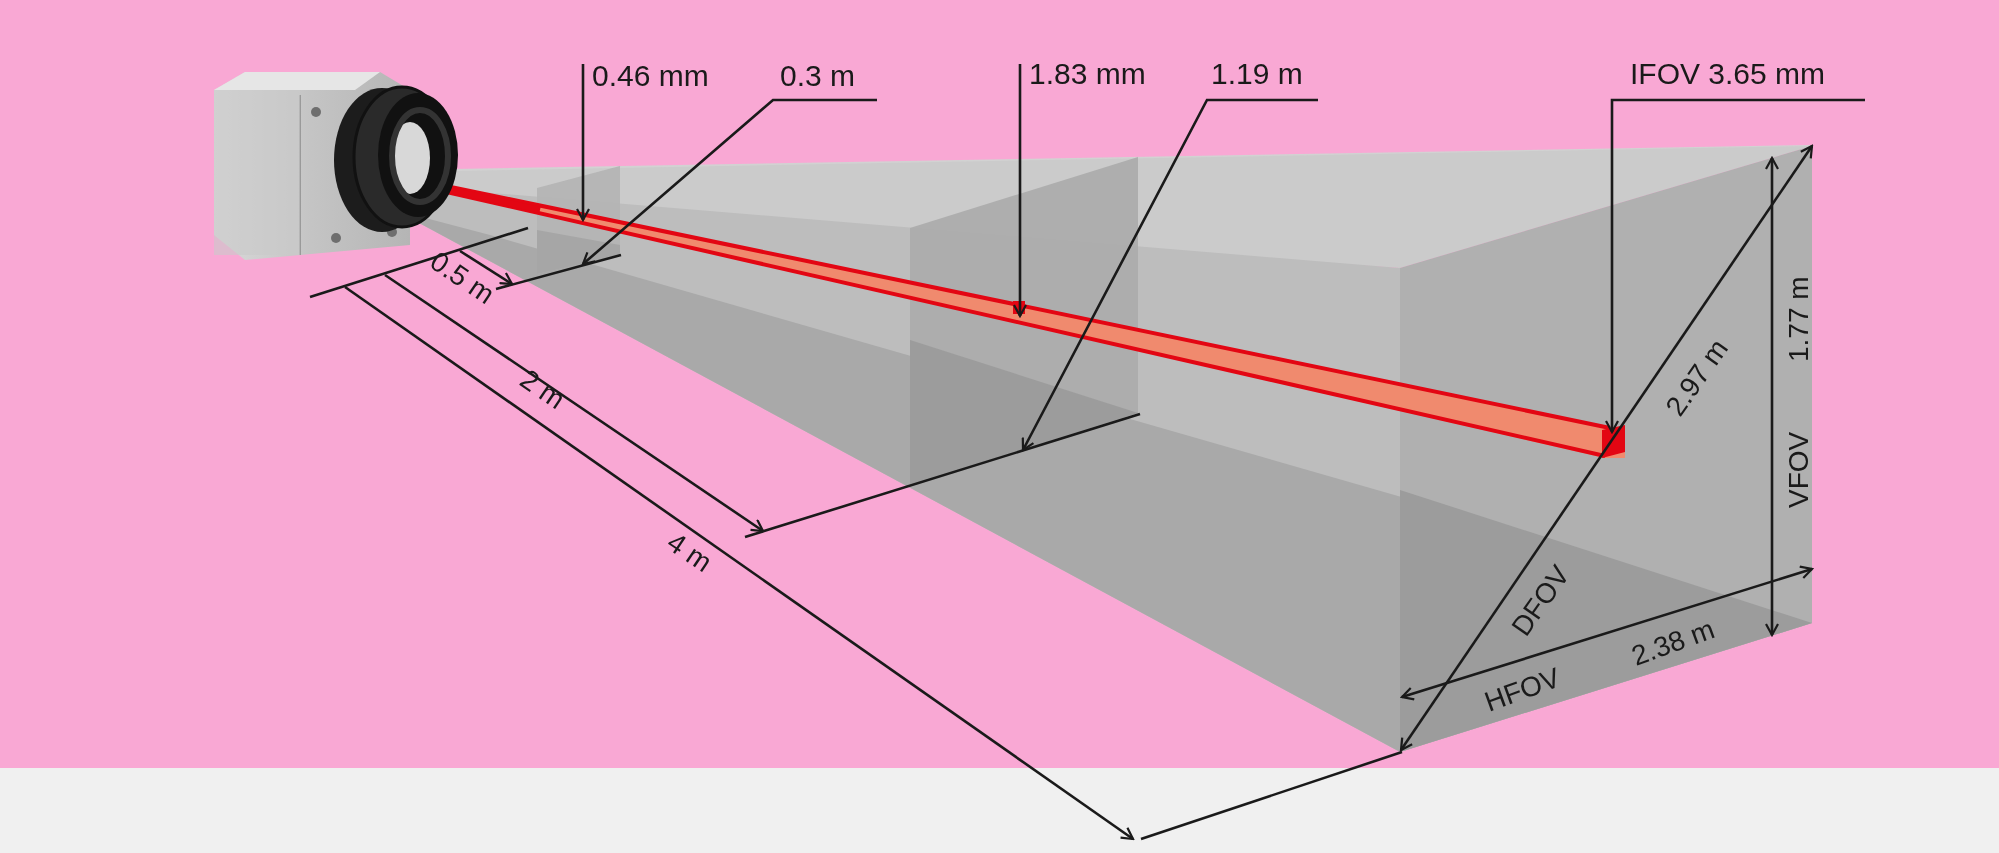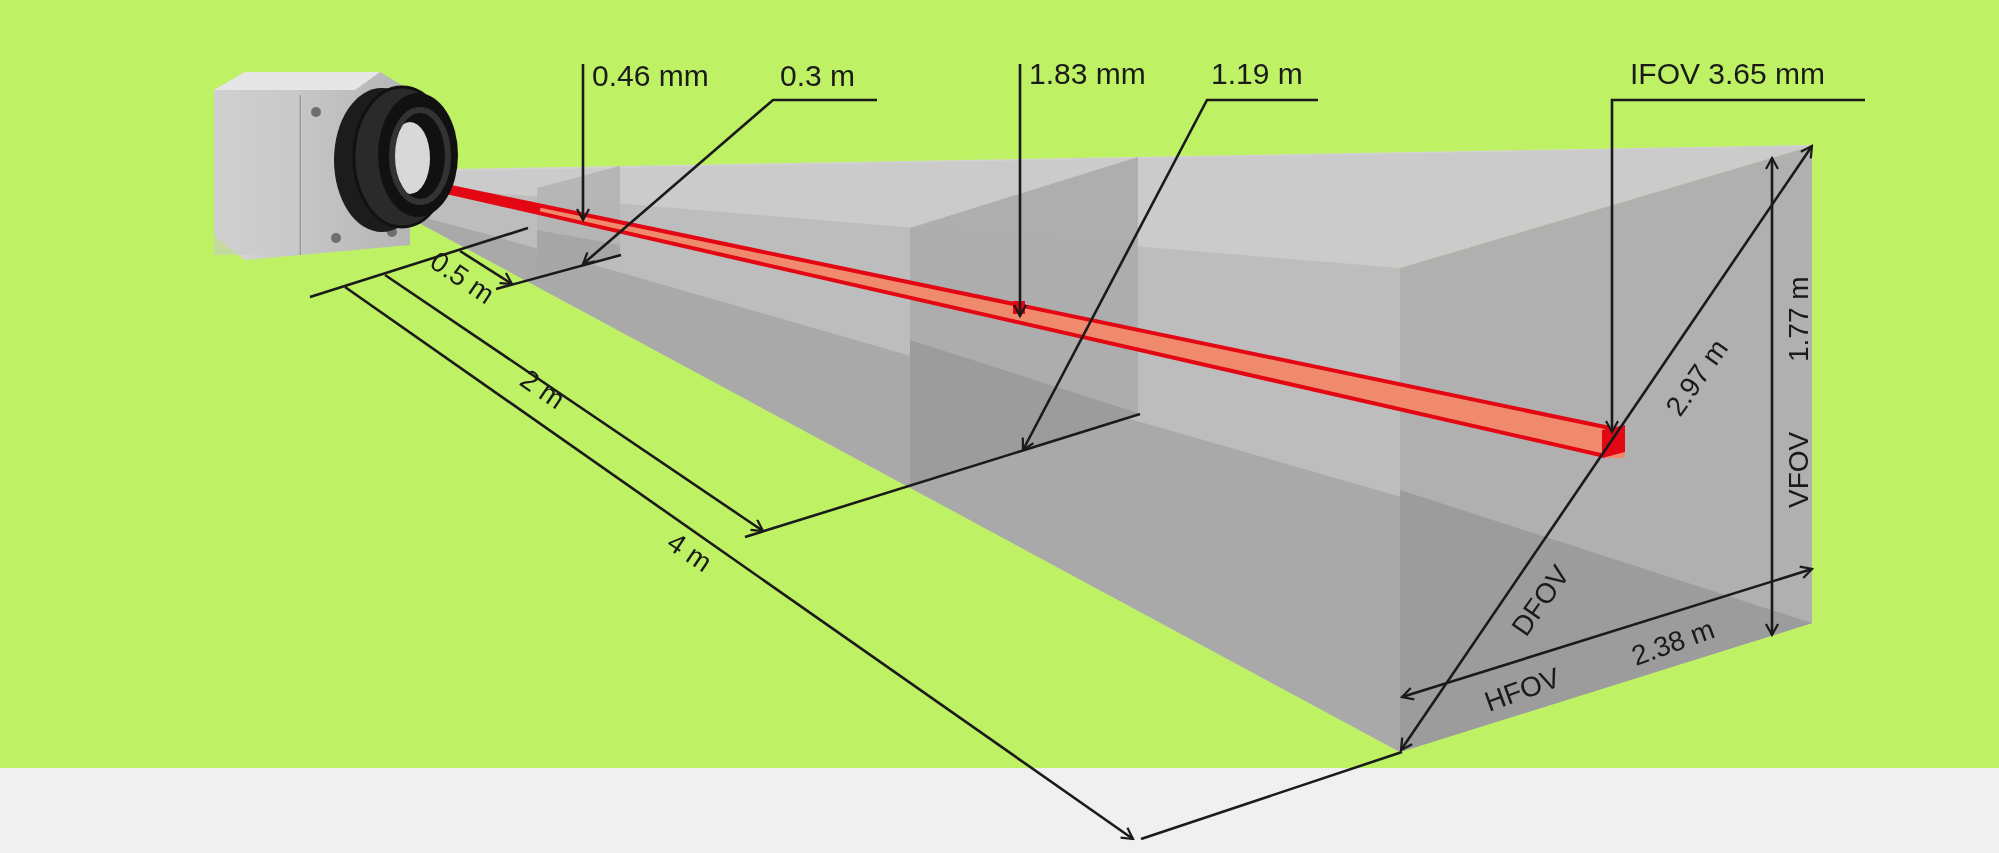--- a/index.html
+++ b/index.html
@@ -1,17 +1,17 @@
 <!DOCTYPE html>
 <html><head>
 <meta charset="utf-8">
 <style>
   html, body { margin: 0; padding: 0; background: #f0f0f0; }
   body { width: 1999px; height: 853px; overflow: hidden; font-family: "Liberation Sans", sans-serif; }
-  #stage { position: relative; width: 1999px; height: 768px; background: #bef264; }
+  #stage { position: relative; width: 1999px; height: 768px; background: #f9a8d4; }
   svg { position: absolute; left: 0; top: 0; }
   .lbl { font-family: "Liberation Sans", sans-serif; fill: #1a1a1a; }
   .ln { stroke: #1a1a1a; stroke-width: 2.6; fill: none; }
 </style>
 </head>
 <body>
 
 <div id="stage">
 <svg width="1999" height="853" viewBox="0 0 1999 853">
   <defs>

